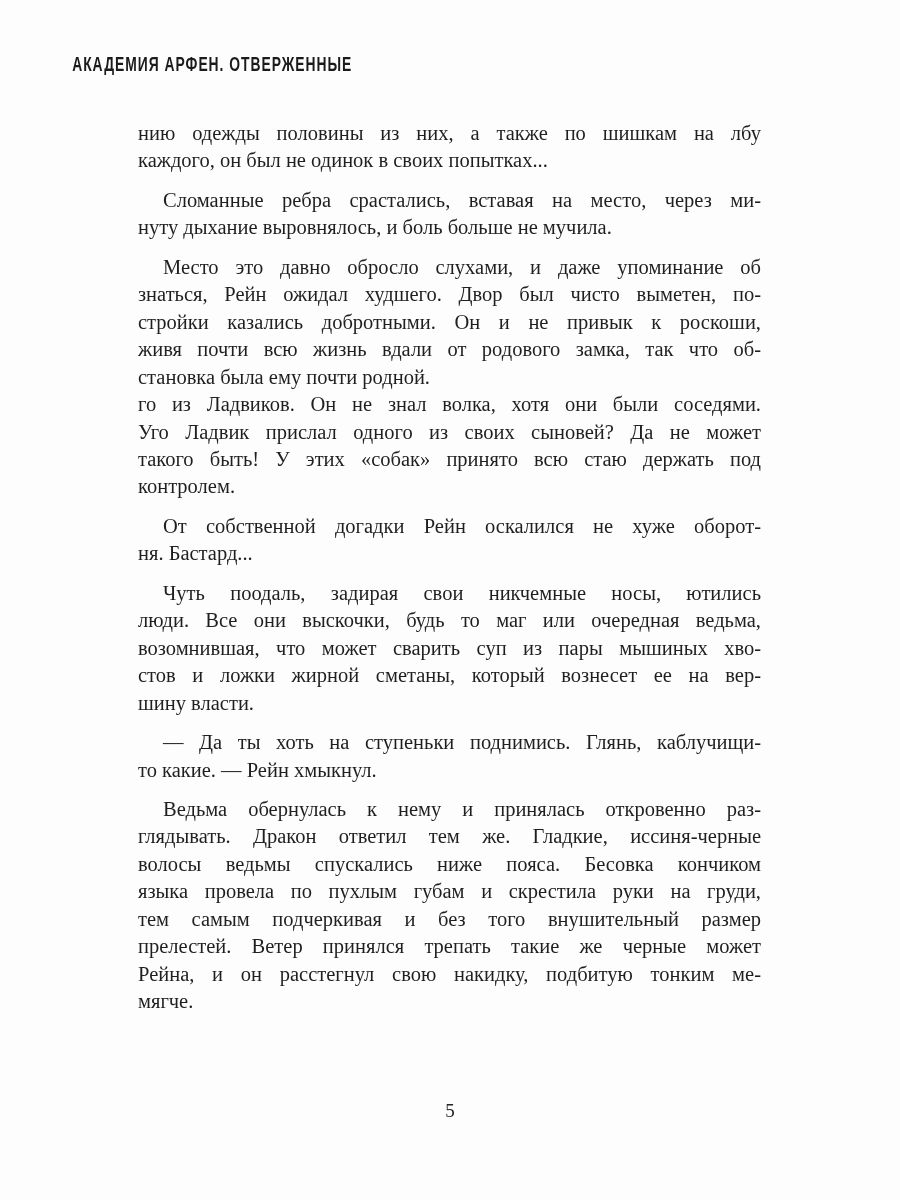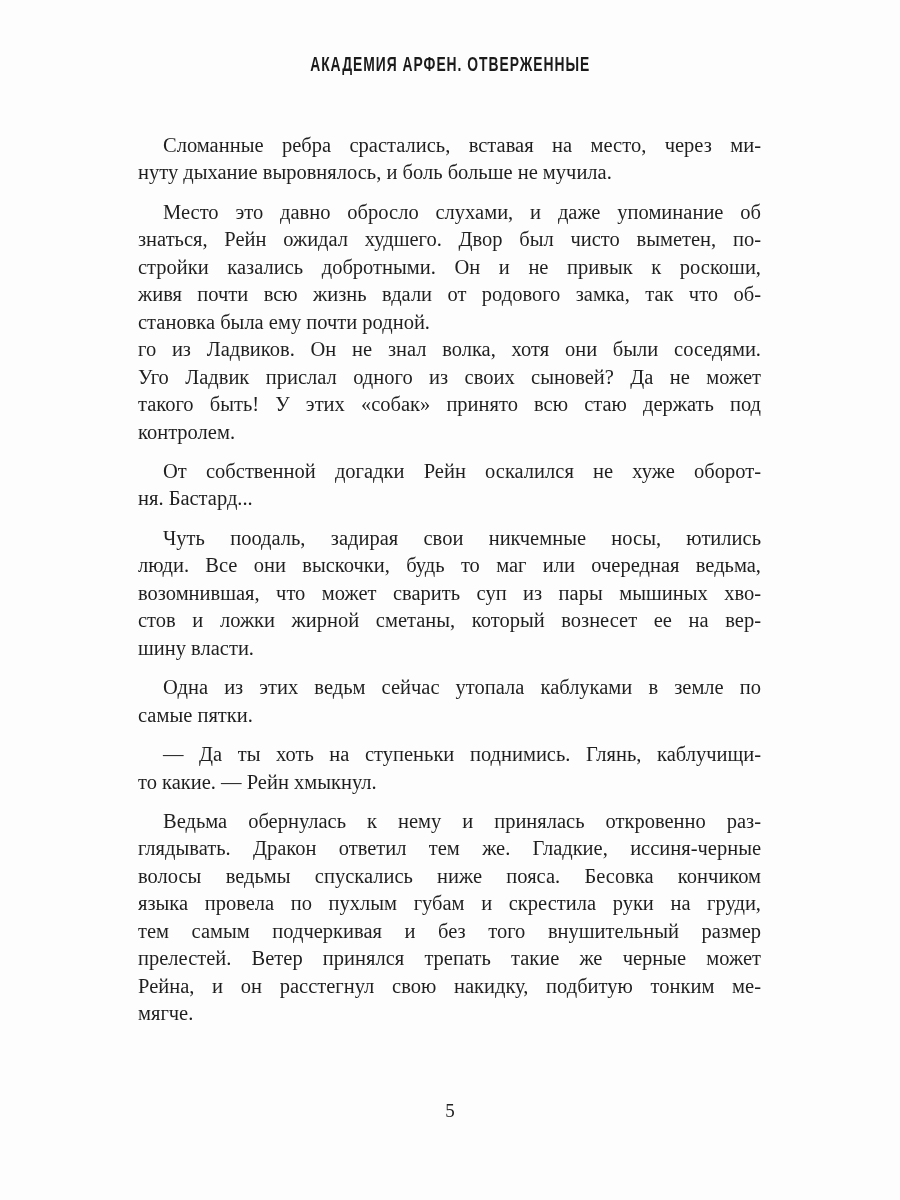--- a/index.html
+++ b/index.html
@@ -14,21 +14,20 @@
     background: #fdfdfd;
     color: #1f1f1f;
     font-family: "Liberation Serif", serif;
     overflow: hidden;
   }
   .running-head {
     position: absolute;
     top: 52px;
     left: 0;
     width: 100%;
-    text-align: center;
   }
   .running-head .rh-inner {
     display: inline-block;
     font-family: "Liberation Sans", sans-serif;
     font-weight: 700;
     font-size: 21px;
     letter-spacing: 1.5px;
     color: #1b1b1b;
     white-space: nowrap;
     transform: scaleX(0.66);
@@ -72,20 +71,24 @@
 <body>
 
 <div class="page">
 
   <div class="running-head">
     <span class="rh-inner">АКАДЕМИЯ АРФЕН. ОТВЕРЖЕННЫЕ</span>
   </div>
 
   <div class="text-block">
       <div class="paragraph">
+        <div class="line">нию одежды половины из них, а также по шишкам на лбу</div>
+        <div class="line last">каждого, он был не одинок в своих попытках...</div>
+      </div>
+      <div class="paragraph">
         <div class="line indent">Сломанные ребра срастались, вставая на место, через ми-</div>
         <div class="line last">нуту дыхание выровнялось, и боль больше не мучила.</div>
       </div>
       <div class="paragraph">
         <div class="line indent">Место это давно обросло слухами, и даже упоминание об</div>
         <div class="line">знаться, Рейн ожидал худшего. Двор был чисто выметен, по-</div>
         <div class="line">стройки казались добротными. Он и не привык к роскоши,</div>
         <div class="line">живя почти всю жизнь вдали от родового замка, так что об-</div>
         <div class="line last">становка была ему почти родной.</div>
       </div>
@@ -100,24 +103,20 @@
         <div class="line last">ня. Бастард...</div>
       </div>
       <div class="paragraph">
         <div class="line indent">Чуть поодаль, задирая свои никчемные носы, ютились</div>
         <div class="line">люди. Все они выскочки, будь то маг или очередная ведьма,</div>
         <div class="line">возомнившая, что может сварить суп из пары мышиных хво-</div>
         <div class="line">стов и ложки жирной сметаны, который вознесет ее на вер-</div>
         <div class="line last">шину власти.</div>
       </div>
       <div class="paragraph">
-        <div class="line indent">Одна из этих ведьм сейчас утопала каблуками в земле по</div>
-        <div class="line last">самые пятки.</div>
-      </div>
-      <div class="paragraph">
         <div class="line indent">— Да ты хоть на ступеньки поднимись. Глянь, каблучищи-</div>
         <div class="line last">то какие. — Рейн хмыкнул.</div>
       </div>
       <div class="paragraph">
         <div class="line indent">Ведьма обернулась к нему и принялась откровенно раз-</div>
         <div class="line">глядывать. Дракон ответил тем же. Гладкие, иссиня-черные</div>
         <div class="line">волосы ведьмы спускались ниже пояса. Бесовка кончиком</div>
         <div class="line">языка провела по пухлым губам и скрестила руки на груди,</div>
         <div class="line">тем самым подчеркивая и без того внушительный размер</div>
         <div class="line">прелестей. Ветер принялся трепать такие же черные может</div>

